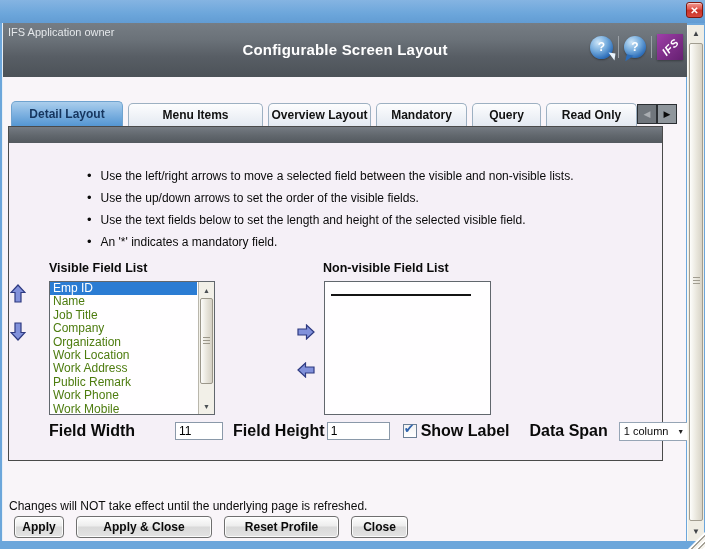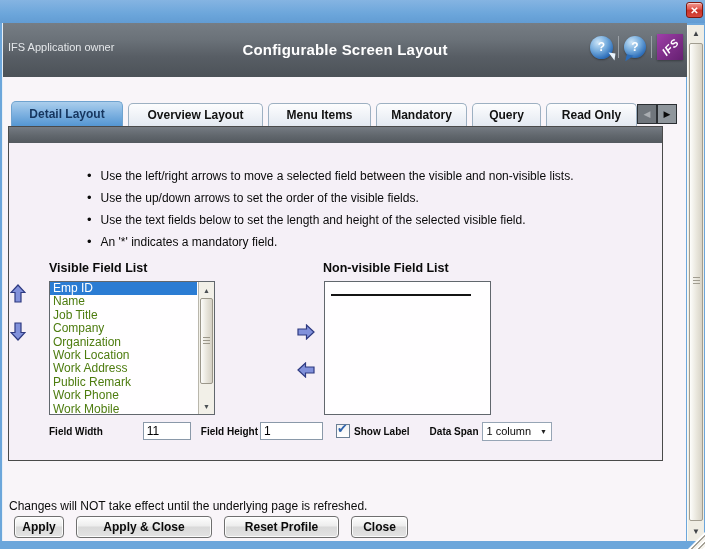--- a/index.html
+++ b/index.html
@@ -29,21 +29,21 @@
   .vs-thumb .grip{position:absolute;left:3px;top:50%;margin-top:-5px;width:7px;height:9px;
     background:repeating-linear-gradient(180deg,#A19D90 0 1px,transparent 1px 3px);}
   .resize-grip{position:absolute;left:688px;top:532px;width:17px;height:17px;
     background:repeating-linear-gradient(135deg,#F5F3ED 0 2px,#FFFFFF 2px 4px,#A5A196 4px 5px);
     clip-path:polygon(100% 0,100% 100%,0 100%);cursor:nwse-resize;}
   
   .content-root{position:absolute;left:2px;top:23px;width:684px;height:518px;
     background:#F9F5F9;border-left:1px solid #E8EFF6;box-sizing:border-box;}
   .header{position:absolute;left:0;top:0;width:684px;height:54px;
     background:linear-gradient(180deg,#767D84 0%,#6B7279 30%,#585E65 62%,#4C5258 100%);}
-  .app-label{position:absolute;left:5px;top:18px;font-size:11px;color:#E4E7EA;}
+  .app-label{position:absolute;left:5px;top:3px;font-size:11px;color:#E4E7EA;}
   .header-title{position:absolute;left:0;top:18px;width:100%;text-align:center;
     color:#FFFFFF;font-size:15px;font-weight:bold;letter-spacing:.2px;}
   .header-icons{position:absolute;right:4px;top:11px;display:flex;align-items:center;gap:5px;}
   .help-sphere,.help-bubble{position:relative;width:23px;height:23px;border-radius:50%;
     background:radial-gradient(circle at 35% 28%,#CBE4F7,#76ACDD 40%,#2B6CB8 75%,#1C4E8C);
     color:#fff;font-weight:bold;font-size:12px;display:flex;align-items:center;
     justify-content:center;cursor:pointer;box-shadow:0 1px 2px rgba(0,0,0,.35);}
   .help-bubble{width:22px;height:22px;}
   .help-sphere .arrow-tip{position:absolute;right:-2px;bottom:-1px;width:0;height:0;
     border-top:7px solid #E9F3FC;border-left:7px solid transparent;transform:rotate(8deg);}
@@ -109,32 +109,32 @@
   .ls-thumb .grip{position:absolute;left:2px;top:50%;margin-top:-4px;width:7px;height:8px;
     background:repeating-linear-gradient(180deg,#9B978A 0 1px,transparent 1px 3px);}
   
   .move-arrow{position:absolute;cursor:pointer;}
   .mv-up{left:1px;top:157px;}
   .mv-down{left:1px;top:195px;}
   .mv-right{left:288px;top:197px;}
   .mv-left{left:288px;top:235px;}
   
   .field-row{position:absolute;left:40px;top:294px;display:flex;align-items:center;height:20px;}
-  .flabel{font-size:10px;font-weight:bold;color:#0A0A0A;white-space:nowrap;}
+  .flabel{font-size:16px;font-weight:bold;color:#0A0A0A;white-space:nowrap;}
   .finput{height:18px;box-sizing:border-box;border:1px solid #8A99A9;background:#FFFFFF;
     font-family:"Liberation Sans",sans-serif;font-size:12px;padding:0 0 0 3px;margin-left:2px;}
   .finput.w48{width:48px;margin-left:40px;}
   .finput.w63{width:63px;}
   .gap10{margin-left:10px;}
   .checkbox{position:relative;width:14px;height:14px;margin-left:13px;box-sizing:border-box;
     border:1px solid #6B7F95;background:linear-gradient(180deg,#F2F2F2,#FFFFFF);cursor:pointer;}
   .checkbox .check{position:absolute;left:0px;top:-4px;font-size:13px;color:#2F63AD;}
   .lbl-after-cb{margin-left:4px;}
   .gap20{margin-left:20px;}
-  .dropdown{width:70px;height:19px;margin-left:3px;box-sizing:border-box;
+  .dropdown{width:70px;height:19px;margin-left:11px;box-sizing:border-box;
     border:1px solid #96A5B5;background:#FFFFFF;display:flex;align-items:center;cursor:pointer;}
   .dd-text{flex:1;font-size:11px;padding-left:4px;color:#0A0A0A;white-space:nowrap;}
   .dd-arrow{width:14px;text-align:center;font-size:7px;color:#222;}
   
   .footer-note{position:absolute;left:6px;top:476px;font-size:12px;color:#0A0A0A;}
   .button-row{position:absolute;left:11px;top:493px;display:flex;gap:12px;}
   .btn{height:22px;box-sizing:border-box;border:1px solid #6F6F6F;border-radius:4px;
     background:linear-gradient(180deg,#FEFEFE,#EDEDED 45%,#D9D9D9 50%,#E3E3E3);
     box-shadow:inset 0 0 0 1px rgba(255,255,255,.85);
     font-family:"Liberation Sans",sans-serif;font-size:12px;font-weight:bold;color:#0A0A0A;
@@ -166,22 +166,22 @@
       </div>
       <div class="icon-divider"></div>
       <div class="ifs-logo">
         <span>IFS</span>
       </div>
     </div>
   </div>
 
   <div class="tabs">
     <div class="tab active">Detail Layout</div>
+    <div class="tab">Menu Items</div>
     <div class="tab">Overview Layout</div>
-    <div class="tab">Menu Items</div>
     <div class="tab">Mandatory</div>
     <div class="tab">Query</div>
     <div class="tab">Read Only</div>
   </div>
   <div class="tab-scroll">
     <div class="tsb disabled">◀</div>
     <div class="tsb enabled">▶</div>
   </div>
 
   <div class="panel">

